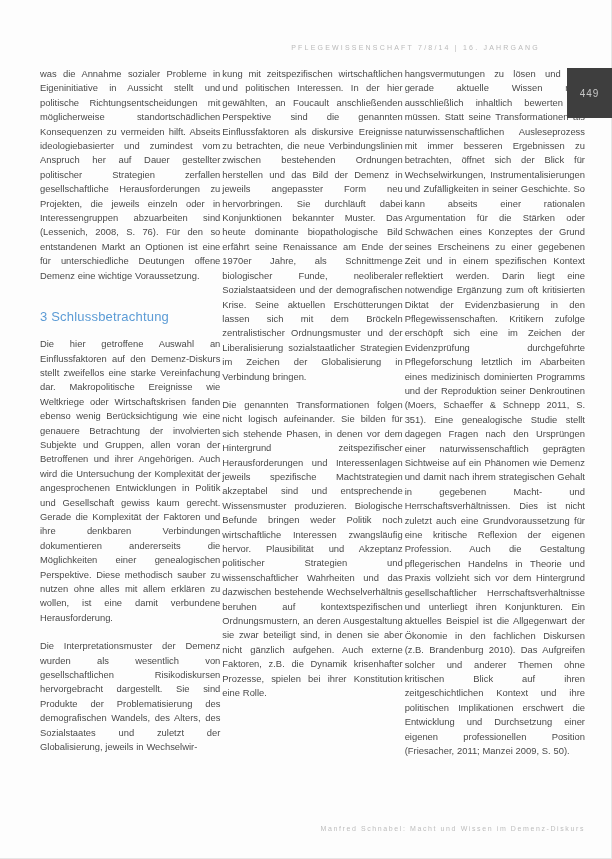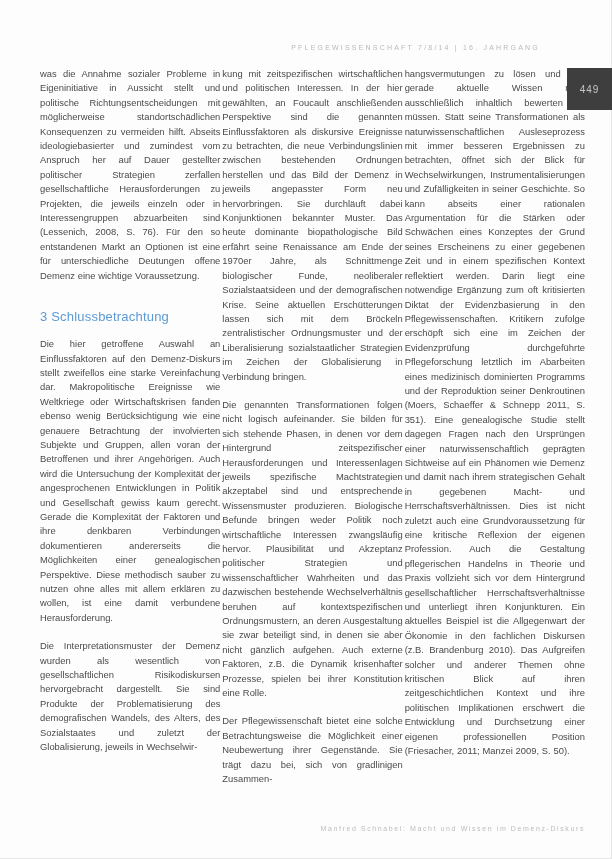--- a/index.html
+++ b/index.html
@@ -27,21 +27,21 @@
     letter-spacing: 2.2px;
     text-transform: uppercase;
     color: #b9b9b9;
     white-space: nowrap;
   }
   .pagenum-badge {
     position: absolute;
     top: 68px;
     right: 0;
     width: 45px;
-    height: 42px;
+    height: 50px;
     background: #3e3e3e;
     display: flex;
     align-items: center;
     justify-content: center;
   }
   .pagenum-badge span {
     color: #c6c6c6;
     font-size: 10px;
     letter-spacing: 1px;
   }
@@ -97,21 +97,20 @@
     <div class="col">
       <p>was die Annahme sozialer Probleme in Eigeninitiative in Aussicht stellt und politische Richtungsentscheidungen mit möglicherweise standortschädlichen Konsequenzen zu vermeiden hilft. Abseits ideologiebasierter und zumindest vom Anspruch her auf Dauer gestellter politischer Strategien zerfallen gesellschaftliche Herausforderungen zu Projekten, die jeweils einzeln oder in Interessengruppen abzuarbeiten sind (Lessenich, 2008, S. 76). Für den so entstandenen Markt an Optionen ist eine für unterschiedliche Deutungen offene Demenz eine wichtige Voraussetzung.</p>
       <h2 class="section-heading">3 Schlussbetrachtung</h2>
       <p>Die hier getroffene Auswahl an Einflussfaktoren auf den Demenz-Diskurs stellt zweifellos eine starke Vereinfachung dar. Makropolitische Ereignisse wie Weltkriege oder Wirtschaftskrisen fanden ebenso wenig Berücksichtigung wie eine genauere Betrachtung der involvierten Subjekte und Gruppen, allen voran der Betroffenen und ihrer Angehörigen. Auch wird die Untersuchung der Komplexität der angesprochenen Entwicklungen in Politik und Gesellschaft gewiss kaum gerecht. Gerade die Komplexität der Faktoren und ihre denkbaren Verbindungen dokumentieren andererseits die Möglichkeiten einer genealogischen Perspektive. Diese methodisch sauber zu nutzen ohne alles mit allem erklären zu wollen, ist eine damit verbundene Herausforderung.</p>
       <p>Die Interpretationsmuster der Demenz wurden als wesentlich von gesellschaftlichen Risikodiskursen hervorgebracht dargestellt. Sie sind Produkte der Problematisierung des demografischen Wandels, des Alters, des Sozialstaates und zuletzt der Globalisierung, jeweils in Wechselwir-</p>
     </div>
 
     <div class="col">
       <p>kung mit zeitspezifischen wirtschaftlichen und politischen Interessen. In der hier gewählten, an Foucault anschließenden Perspektive sind die genannten Einflussfaktoren als diskursive Ereignisse zu betrachten, die neue Verbindungslinien zwischen bestehenden Ordnungen herstellen und das Bild der Demenz in jeweils angepasster Form neu hervorbringen. Sie durchläuft dabei Konjunktionen bekannter Muster. Das heute dominante biopathologische Bild erfährt seine Renaissance am Ende der 1970er Jahre, als Schnittmenge biologischer Funde, neoliberaler Sozialstaatsideen und der demografischen Krise. Seine aktuellen Erschütterungen lassen sich mit dem Bröckeln zentralistischer Ordnungsmuster und der Liberalisierung sozialstaatlicher Strategien im Zeichen der Globalisierung in Verbindung bringen.</p>
       <p>Die genannten Transformationen folgen nicht logisch aufeinander. Sie bilden für sich stehende Phasen, in denen vor dem Hintergrund zeitspezifischer Herausforderungen und Interessenlagen jeweils spezifische Machtstrategien akzeptabel sind und entsprechende Wissensmuster produzieren. Biologische Befunde bringen weder Politik noch wirtschaftliche Interessen zwangsläufig hervor. Plausibilität und Akzeptanz politischer Strategien und wissenschaftlicher Wahrheiten und das dazwischen bestehende Wechselverhältnis beruhen auf kontextspezifischen Ordnungsmustern, an deren Ausgestaltung sie zwar beteiligt sind, in denen sie aber nicht gänzlich aufgehen. Auch externe Faktoren, z.B. die Dynamik krisenhafter Prozesse, spielen bei ihrer Konstitution eine Rolle.</p>
-      <p>Der Pflegewissenschaft bietet eine solche Betrachtungsweise die Möglichkeit einer Neubewertung ihrer Gegenstände. Sie trägt dazu bei, sich von gradlinigen Zusammen-</p>
     </div>
 
     <div class="col">
       <p>hangsvermutungen zu lösen und das gerade aktuelle Wissen nicht ausschließlich inhaltlich bewerten zu müssen. Statt seine Transformationen als naturwissenschaftlichen Ausleseprozess mit immer besseren Ergebnissen zu betrachten, öffnet sich der Blick für Wechselwirkungen, Instrumentalisierungen und Zufälligkeiten in seiner Geschichte. So kann abseits einer rationalen Argumentation für die Stärken oder Schwächen eines Konzeptes der Grund seines Erscheinens zu einer gegebenen Zeit und in einem spezifischen Kontext reflektiert werden. Darin liegt eine notwendige Ergänzung zum oft kritisierten Diktat der Evidenzbasierung in den Pflegewissenschaften. Kritikern zufolge erschöpft sich eine im Zeichen der Evidenzprüfung durchgeführte Pflegeforschung letztlich im Abarbeiten eines medizinisch dominierten Programms und der Reproduktion seiner Denkroutinen (Moers, Schaeffer &amp; Schnepp 2011, S. 351). Eine genealogische Studie stellt dagegen Fragen nach den Ursprüngen einer naturwissenschaftlich geprägten Sichtweise auf ein Phänomen wie Demenz und damit nach ihrem strategischen Gehalt in gegebenen Macht- und Herrschaftsverhältnissen. Dies ist nicht zuletzt auch eine Grundvoraussetzung für eine kritische Reflexion der eigenen Profession. Auch die Gestaltung pflegerischen Handelns in Theorie und Praxis vollzieht sich vor dem Hintergrund gesellschaftlicher Herrschaftsverhältnisse und unterliegt ihren Konjunkturen. Ein aktuelles Beispiel ist die Allgegenwart der Ökonomie in den fachlichen Diskursen (z.B. Brandenburg 2010). Das Aufgreifen solcher und anderer Themen ohne kritischen Blick auf ihren zeitgeschichtlichen Kontext und ihre politischen Implikationen erschwert die Entwicklung und Durchsetzung einer eigenen professionellen Position (Friesacher, 2011; Manzei 2009, S. 50).</p>
     </div>
 
   </div>
 
   <div class="footline">Manfred Schnabel: Macht und Wissen im Demenz-Diskurs</div>
 

